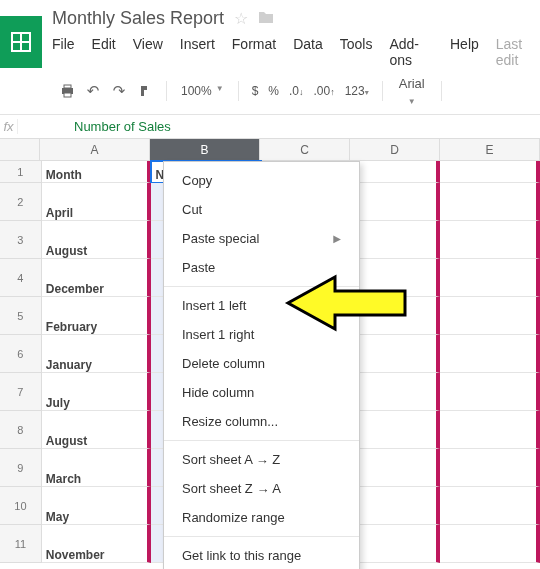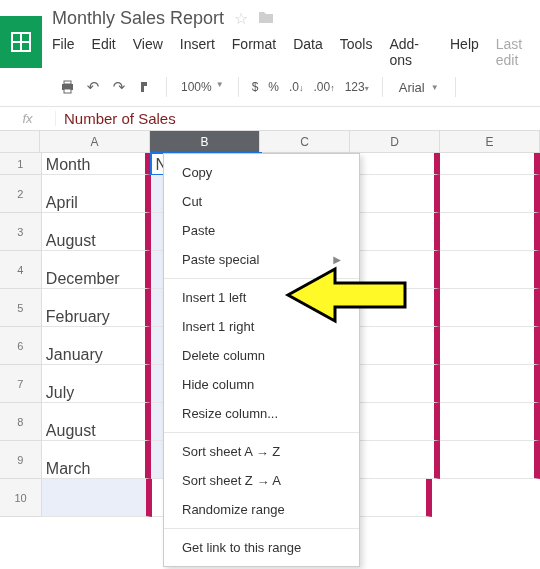--- a/index.html
+++ b/index.html
@@ -12,32 +12,32 @@
   .star, .folder-icon { color: #cfcfcf; font-size: 16px; }
   .menu-bar { display: flex; gap: 17px; font-size: 14px; color: #333; padding-top: 7px; }
   .menu-bar span { cursor: pointer; }
   .last-edit { color: #aaa; margin-left: auto; }
   .toolbar { display:flex; align-items:center; padding: 8px 8px 8px 56px; border-bottom: 1px solid #e3e3e3; gap: 4px; }
   .tb-btn { width: 22px; height: 22px; display:flex; align-items:center; justify-content:center; color:#666; font-size:15px; }
   .tb-sep { width:1px; height:20px; background:#e4e4e4; margin:0 6px; }
   .zoom { font-size:12px; color:#555; padding:0 4px; display:flex; align-items:flex-start; gap:4px; }
   .dd-arrow { font-size:8px; color:#888; }
   .fmt { font-size:12px; color:#555; padding:0 3px; }
-  .font { font-size:13px; color:#555; padding:0 6px; display:flex; align-items:center; gap:6px; }
+  .font { font-size:13px; color:#555; padding:0 6px; display:flex; align-items:center; gap:6px;flex-direction:column; }
   .fx-row { display:flex; align-items:center; border-bottom:1px solid #ddd; height:24px; }
-  .fx-label { width:56px; text-align:center; font-style:italic; color:#aaa; font-size:13px; border-right:1px solid #eee; }
-  .fx-input { flex:1; padding:0 8px; font-size:15px; color:#7f1d1d; }
+  .fx-label { width:18px; text-align:center; font-style:italic; color:#aaa; font-size:13px; border-right:1px solid #eee; }
+  .fx-input { flex:1; padding:0 8px; font-size:13px; color:#15803d;margin-left:48px; }
   .sheet { display:flex; }
   .sheet-corner { width:42px; height:22px; background:#f5f5f5; border-right:1px solid #ddd; border-bottom:1px solid #ddd; }
   .col-headers { display:flex; flex:1; }
   .col-h { height:22px; background:#f5f5f5; border-right:1px solid #ddd; border-bottom:1px solid #ddd; text-align:center; font-size:12px; color:#666; line-height:22px; }
   .col-h.selected { background:#5f6368; color:#fff; }
   .row { display:flex; }
   .row-h { width:42px; background:#f5f5f5; border-right:1px solid #ddd; border-bottom:1px solid #ddd; text-align:center; font-size:11px; color:#777; display:flex; align-items:center; justify-content:center; }
-  .cell { border-right:6px solid #be185d; border-bottom:1px solid #e4e4e4; font-size:16px; padding:0 4px; display:flex; align-items:flex-end; overflow:hidden; white-space:nowrap; }
+  .cell { border-right:4px solid #be185d; border-bottom:1px solid #e4e4e4; font-size:12px; padding:0 4px; display:flex; align-items:flex-end; overflow:hidden; white-space:nowrap;font-weight:bold; }
   .cell.selcol { background:#e9eef9; }
   .cell.active { outline:2px solid #1a73e8; outline-offset:-1px; background:#fff; }
   .row-h.r1 { height:22px; } .row .cell.r1{height:22px;}
   .row-h.r { height:38px; } .row .cell.r{height:38px;}
   .grid-body { position:relative; }
   .context-menu { position:absolute; top:0; left:0; width:197px; background:#fff; border:1px solid #ccc; box-shadow:3px 3px 6px rgba(0,0,0,0.15); font-size:13px; color:#333; padding:4px 0; z-index:5; }
   .cm-item { padding:7px 18px; cursor:pointer; display:flex; justify-content:space-between; align-items:center; }
   .cm-sep { height:1px; background:#e6e6e6; margin:4px 0; }
   .cm-arrow { font-size:10px; color:#888; }
   .big-arrow { position:absolute; top:112px; left:280px; z-index:10; }
@@ -197,34 +197,43 @@
   <div class="row">
       <div class="row-h r">9</div>
       <div class="cell r colA">March</div>
       <div class="cell r colB selcol"></div>
       <div class="cell r colC"></div>
       <div class="cell r colD"></div>
       <div class="cell r colE"></div>
     </div>
   <div class="row">
       <div class="row-h r">10</div>
+      <div class="cell r colA">May</div>
+      <div class="cell r colB selcol"></div>
+      <div class="cell r colC"></div>
+      <div class="cell r colD"></div>
+      <div class="cell r colE"></div>
+    </div>
+  <div class="row">
+      <div class="row-h r">11</div>
+      <div class="cell r colA">November</div>
       <div class="cell r colB selcol"></div>
       <div class="cell r colC"></div>
       <div class="cell r colD"></div>
       <div class="cell r colE"></div>
     </div>
 
   <div class="context-menu" style="top:0; left:163px;">
     <div class="cm-item">Copy</div>
     <div class="cm-item">Cut</div>
-    <div class="cm-item">Paste</div>
     <div class="cm-item">
         <span>Paste special</span>
         <span class="cm-arrow">▶</span>
       </div>
+    <div class="cm-item">Paste</div>
     <div class="cm-sep"></div>
     <div class="cm-item">Insert 1 left</div>
     <div class="cm-item">Insert 1 right</div>
     <div class="cm-item">Delete column</div>
     <div class="cm-item">Hide column</div>
     <div class="cm-item">Resize column...</div>
     <div class="cm-sep"></div>
     <div class="cm-item">Sort sheet A → Z</div>
     <div class="cm-item">Sort sheet Z → A</div>
     <div class="cm-item">Randomize range</div>

